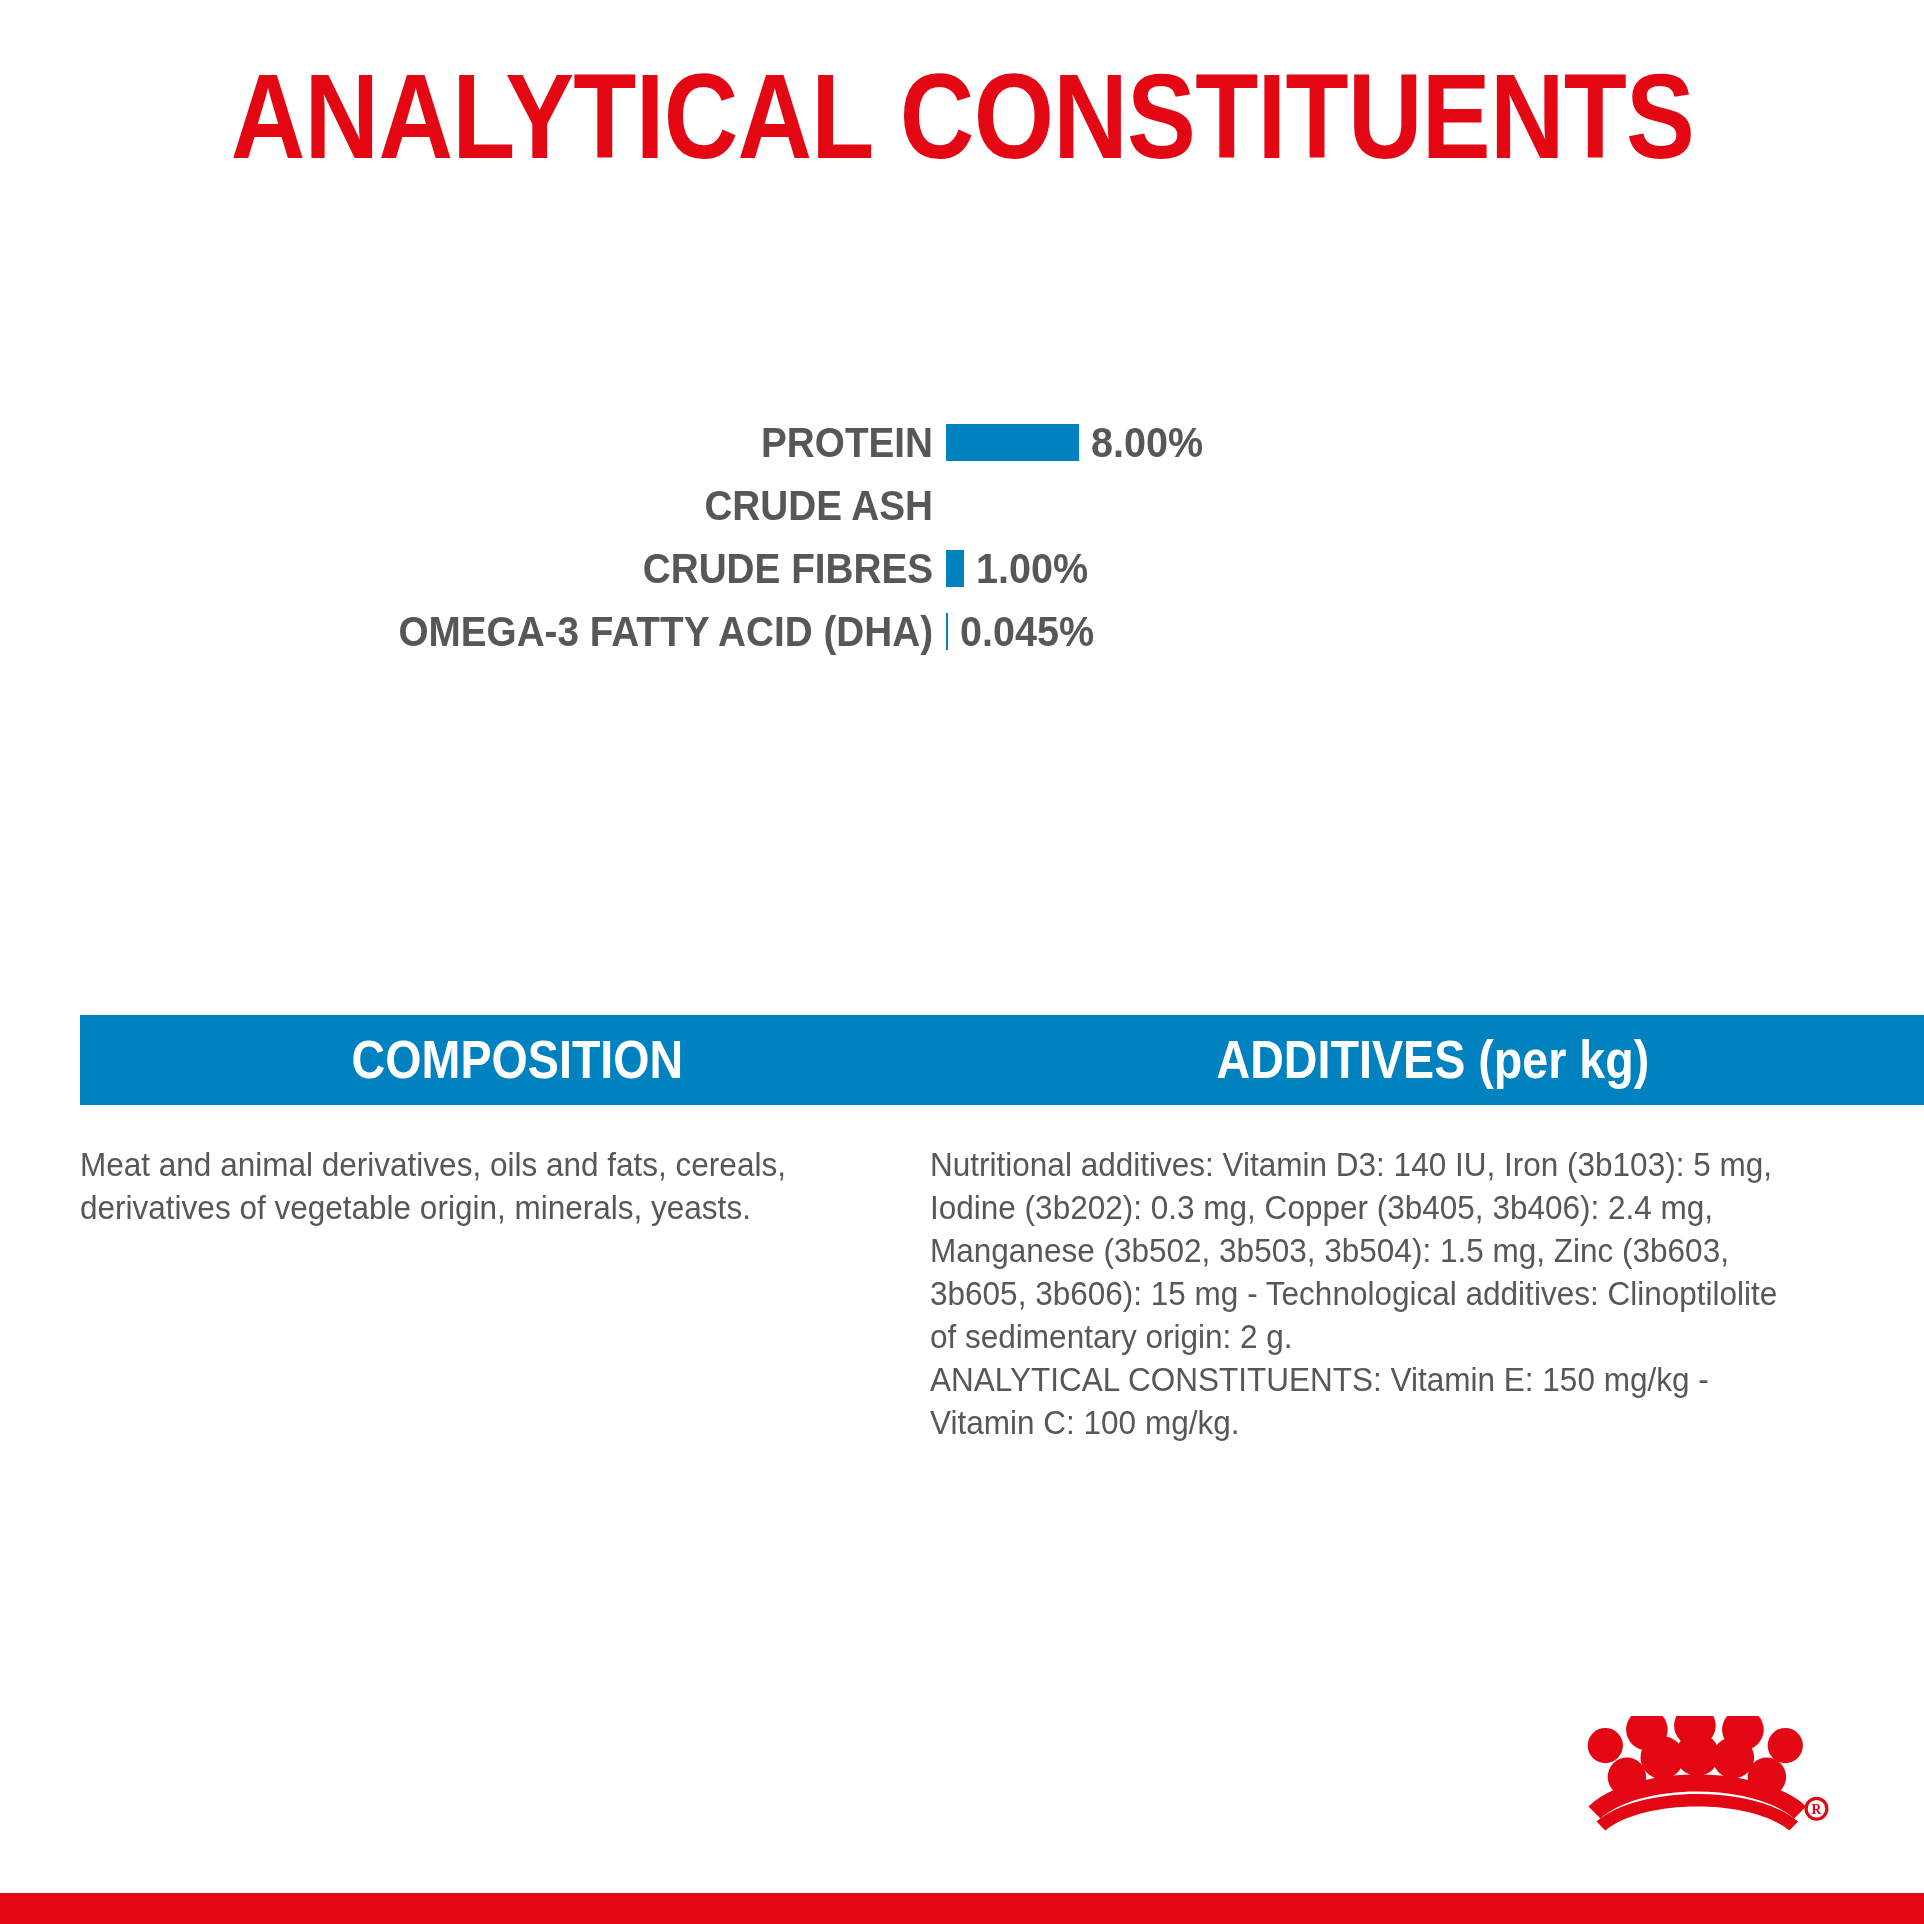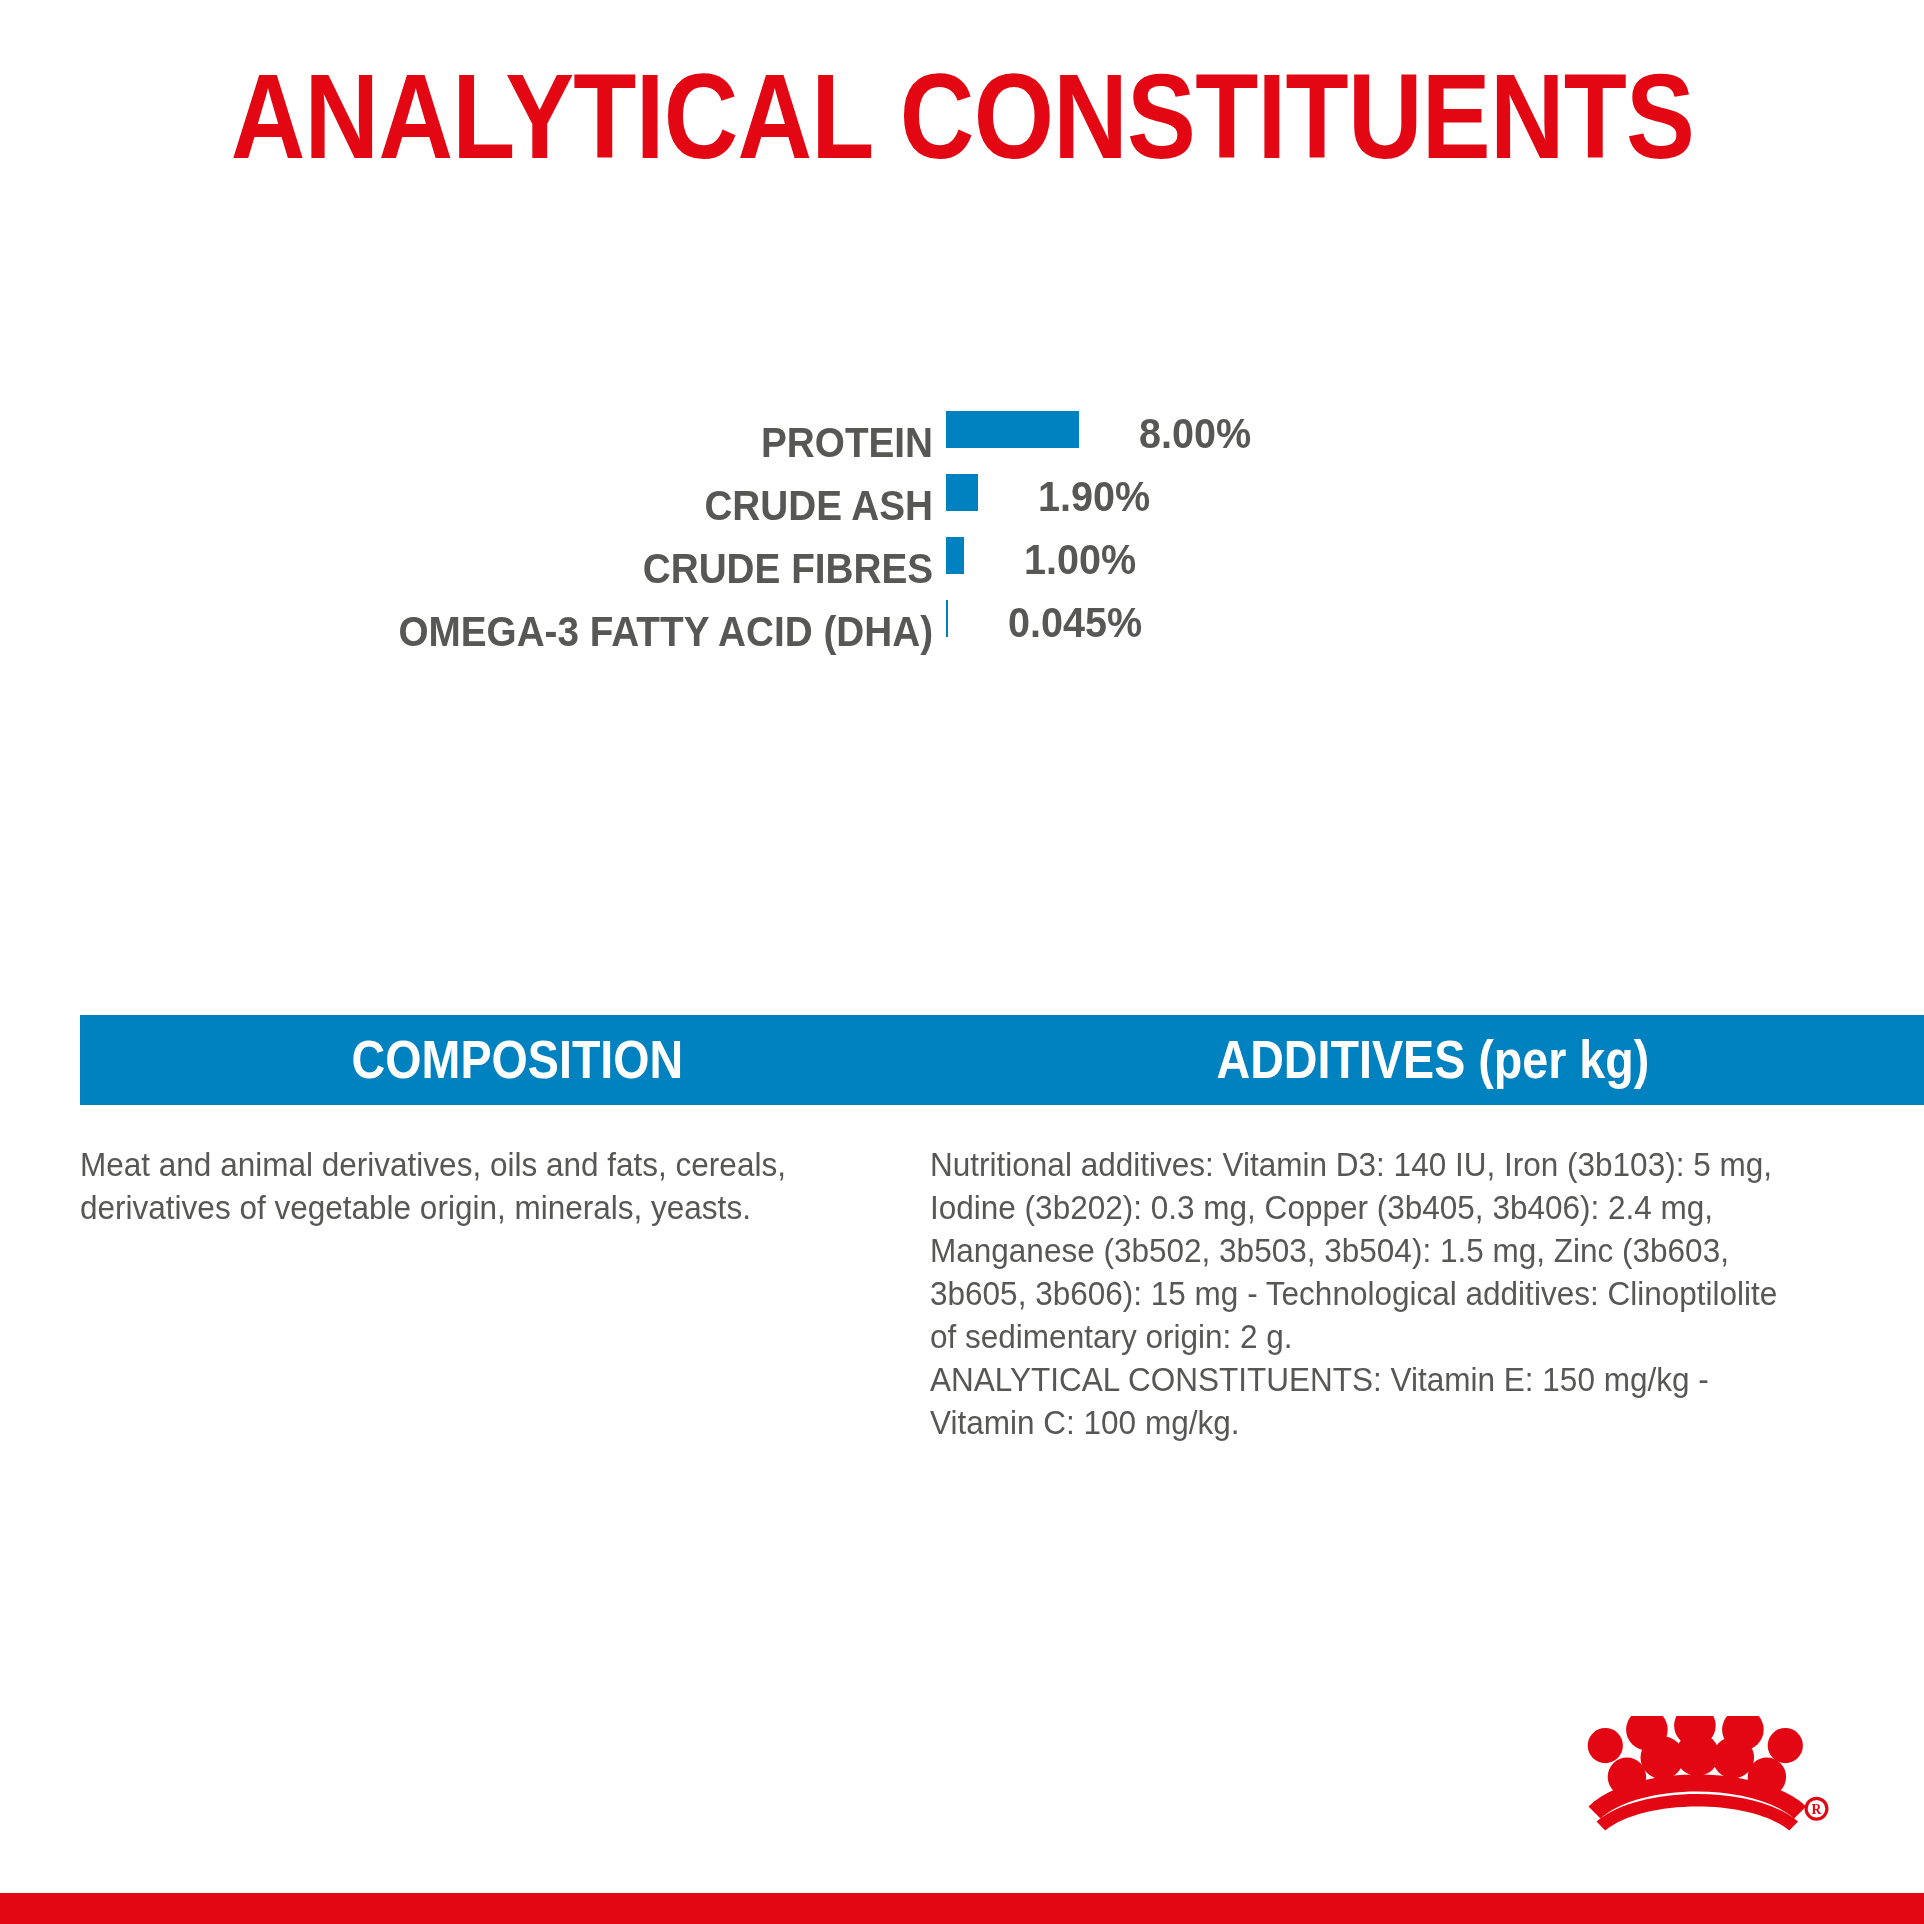--- a/index.html
+++ b/index.html
@@ -56,23 +56,23 @@
     font-weight: bold;
     font-size: 43px;
     line-height: 45px;
     letter-spacing: 0px;
     white-space: nowrap;
     transform: scaleX(0.9);
     transform-origin: right center;
   }
   .bar-wrap {
     display: flex;
+    align-items: center;
     flex: 1 1 auto;
     height: 100%;
-    gap: 48px;
   }
   .bar {
     background: #0081C0;
     height: 37px;
     flex: 0 0 auto;
   }
   .bar.hairline { height: 37px; }
   .bar-value {
     color: #575756;
     font-weight: bold;
@@ -151,24 +151,20 @@
 <div id="constituents">
     <div class="row">
       <div class="row-label">PROTEIN</div>
       <div class="bar-wrap">
         <div class="bar" style="width: 133px;"></div>
         <div class="bar-value">8.00%</div>
       </div>
     </div>
     <div class="row">
       <div class="row-label">CRUDE ASH</div>
-      <div class="bar-wrap">
-        <div class="bar" style="width: 32px;"></div>
-        <div class="bar-value">1.90%</div>
-      </div>
     </div>
     <div class="row">
       <div class="row-label">CRUDE FIBRES</div>
       <div class="bar-wrap">
         <div class="bar" style="width: 17.6px;"></div>
         <div class="bar-value">1.00%</div>
       </div>
     </div>
     <div class="row">
       <div class="row-label">OMEGA-3 FATTY ACID (DHA)</div>

